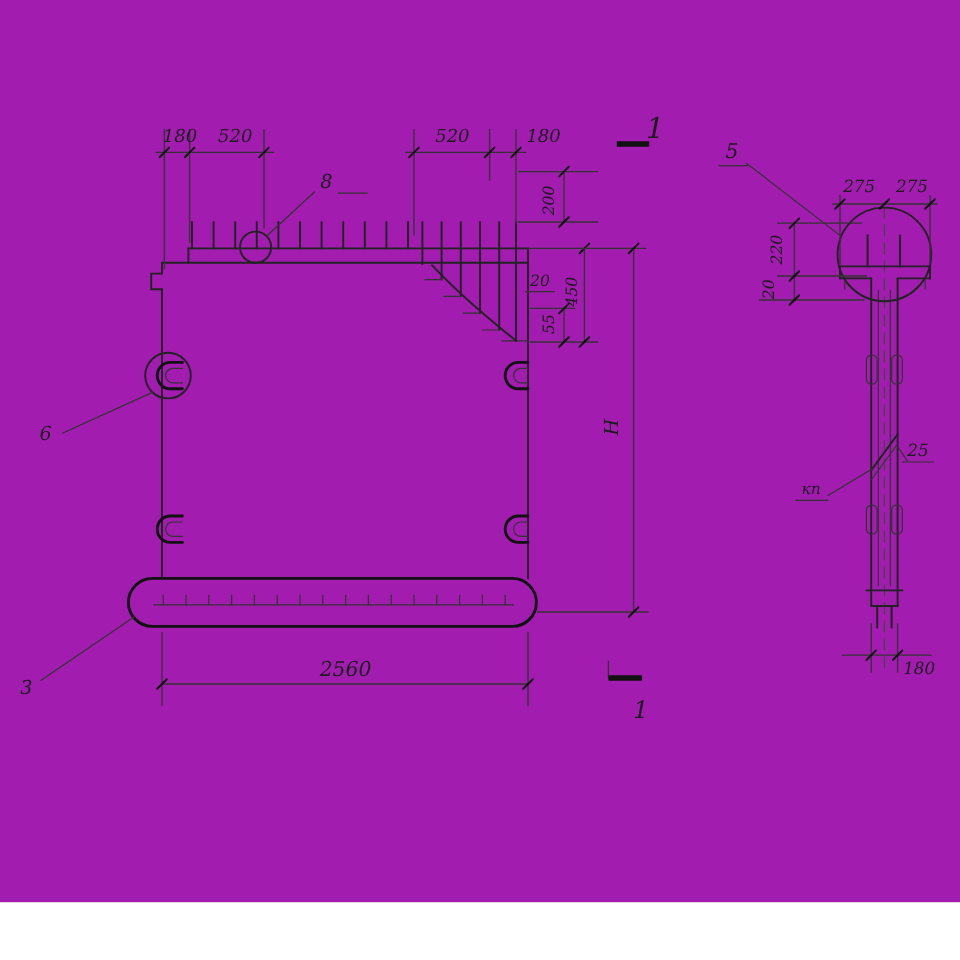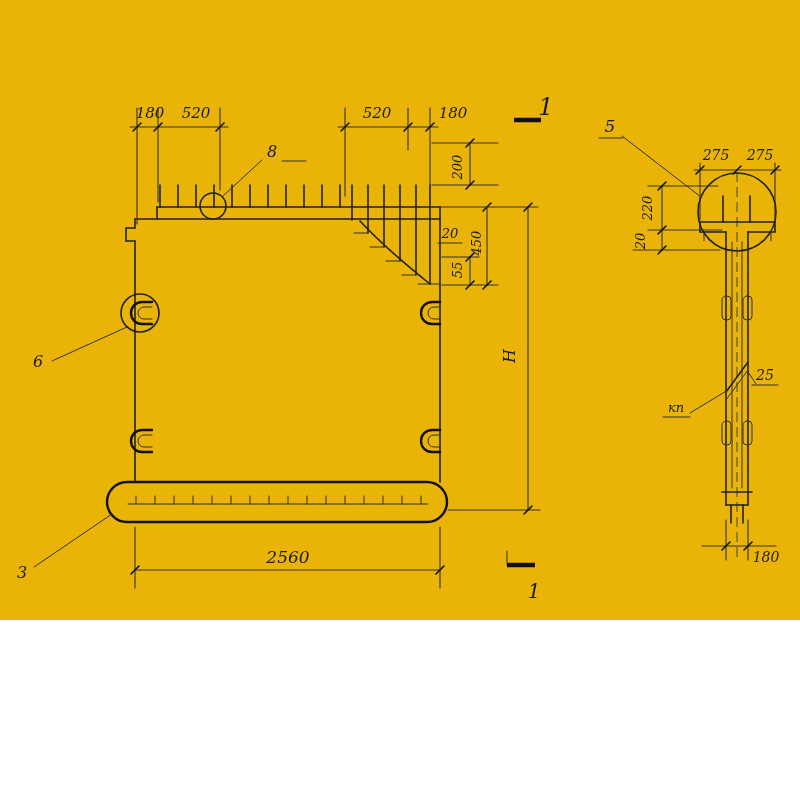--- a/index.html
+++ b/index.html
@@ -1,16 +1,16 @@
 <!DOCTYPE html>
 <html><head>
 <meta charset="utf-8">
 <style>
   html,body{margin:0;padding:0;background:#ffffff;}
-  .page{width:800px;height:620px;background:#eab308;position:relative;overflow:hidden;text-align:center;}
+  .page{width:800px;height:752px;background:#a21caf;position:relative;overflow:hidden;text-align:center;}
   svg{display:block;}
   svg text{font-family:"DejaVu Serif",serif;font-style:italic;fill:#1b1b1b;}
   .s  {stroke:#222;stroke-width:1.6;fill:none;stroke-linecap:round;}
   .thin{stroke:#333;stroke-width:1.0;fill:none;stroke-linecap:round;}
   .thick{stroke:#111;stroke-width:2.4;fill:none;stroke-linecap:round;}
   .bar{stroke:#111;stroke-width:4.5;fill:none;stroke-linecap:butt;}
   .dim{stroke:#333;stroke-width:1.1;fill:none;stroke-linecap:round;}
   .tick{stroke:#111;stroke-width:1.6;fill:none;stroke-linecap:round;}
   .dash{stroke:#444;stroke-width:1.0;fill:none;stroke-dasharray:10 5;}
   .t13{font-size:13px;} .t14{font-size:14px;} .t15{font-size:15px;}

